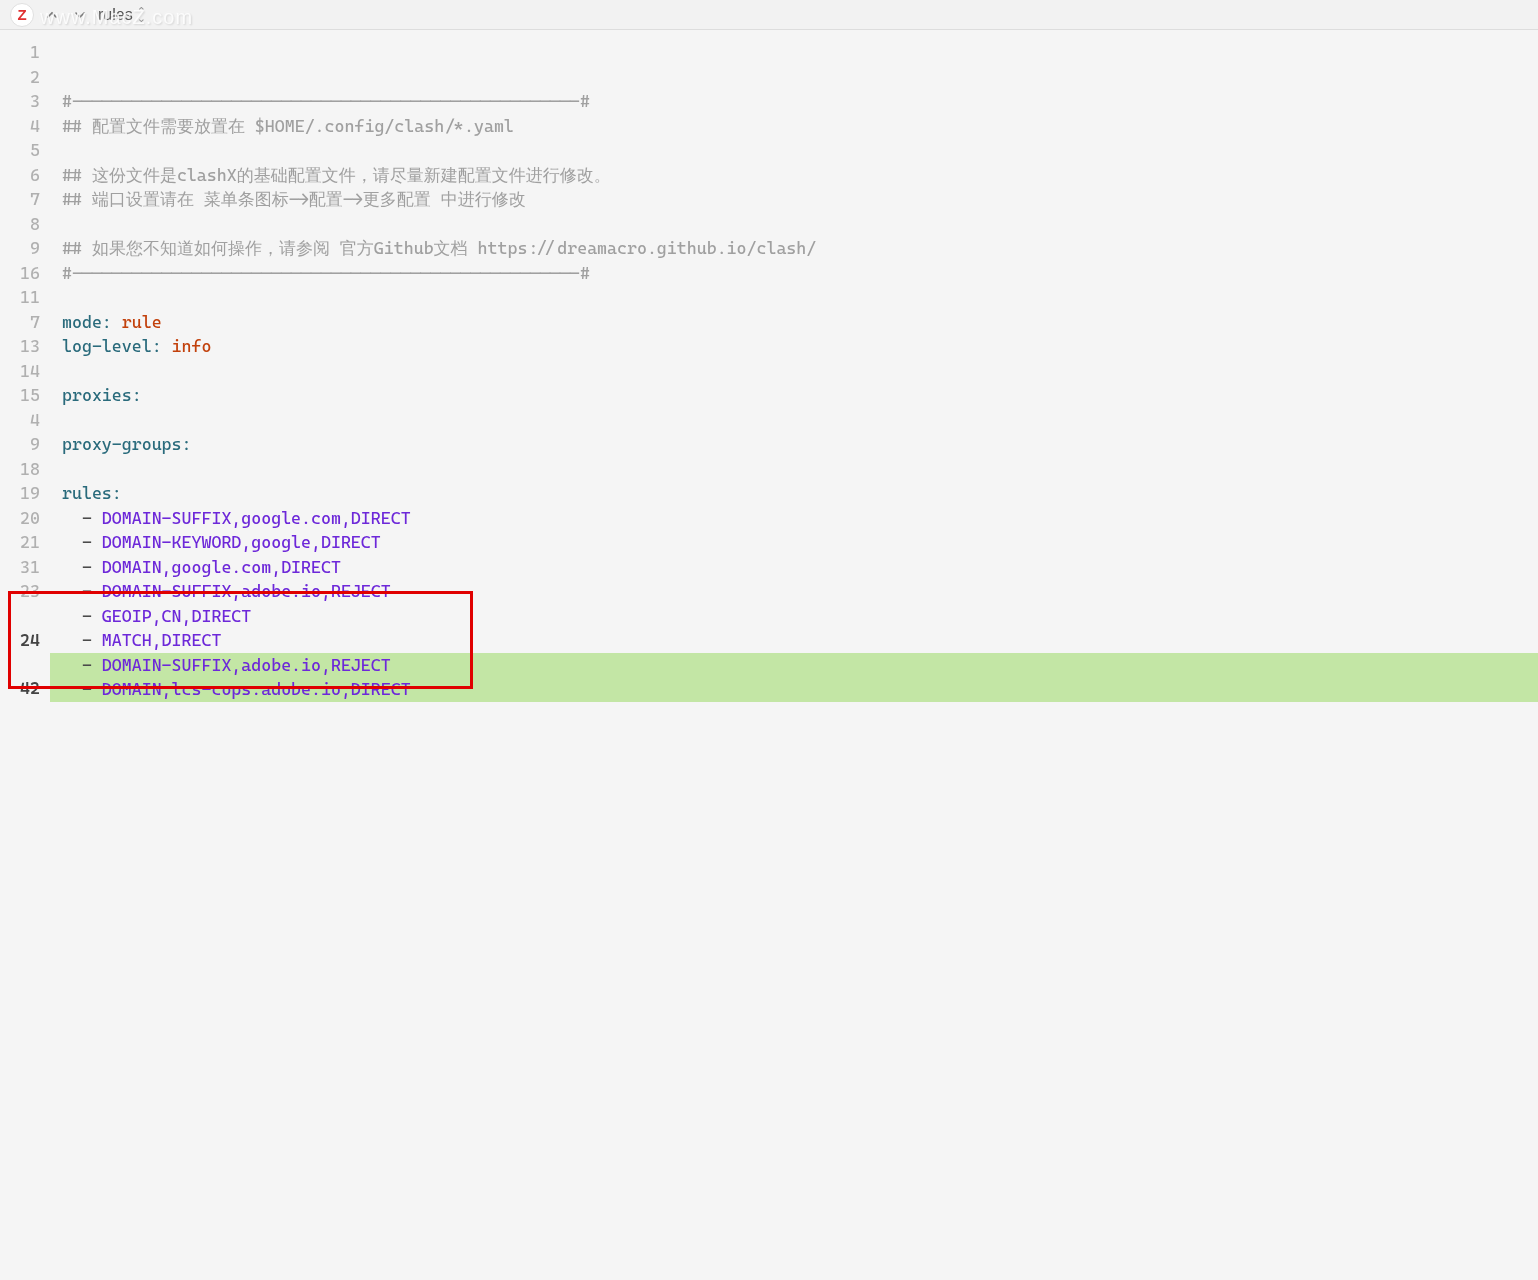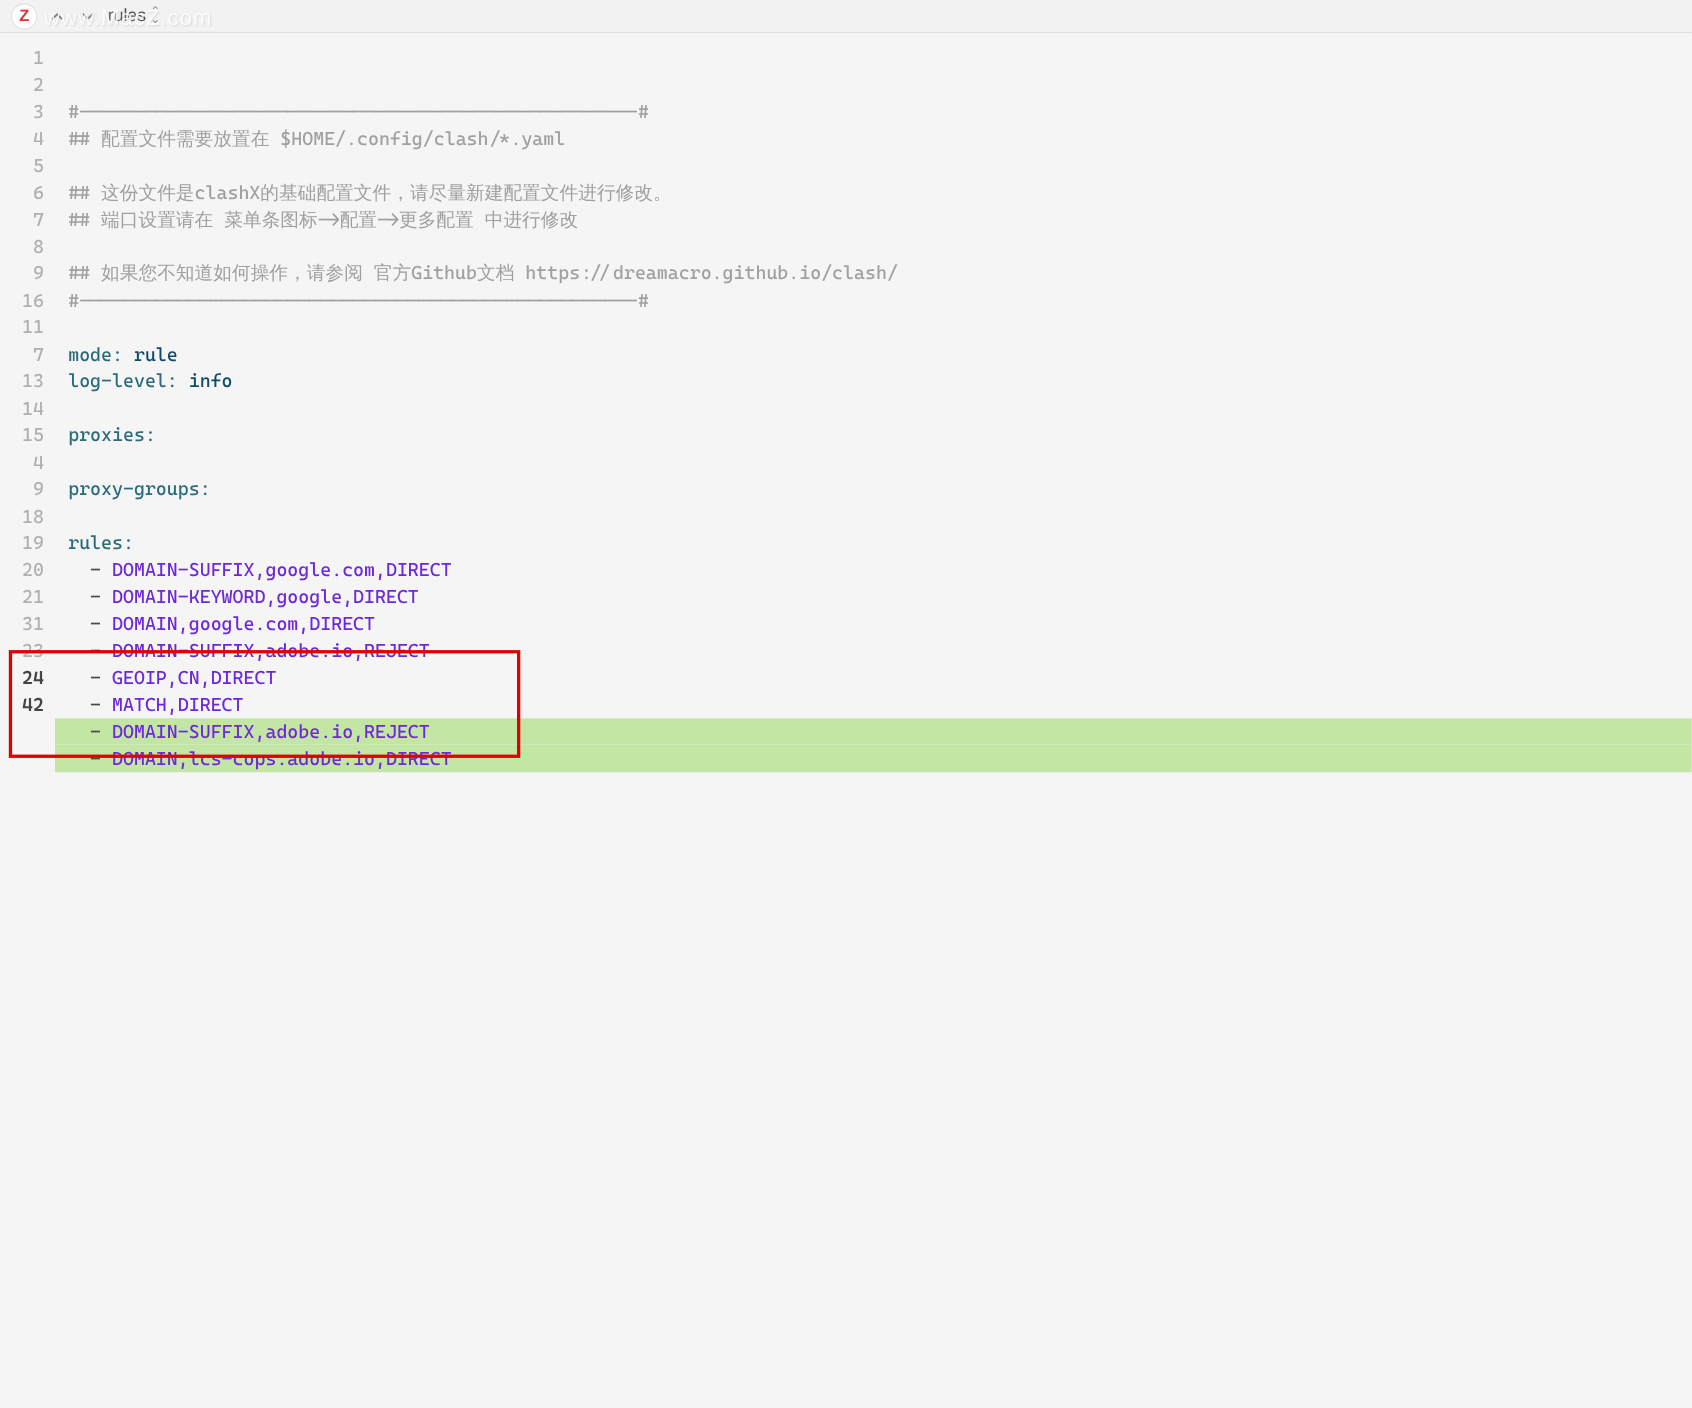--- a/index.html
+++ b/index.html
@@ -76,40 +76,41 @@
       font-size: 17px;
       line-height: 24.5px;
       user-select: none;
     }
     .gutter-num {
       padding-right: 10px;
     }
     .gutter-num.hl {
       color: #444;
       font-weight: 600;
+      margin-top: 24px;
     }
     .code {
       flex: 1;
       padding-top: 10px;
       font-size: 17px;
       line-height: 24.5px;
       white-space: pre;
       position: relative;
     }
     .line {
       padding-left: 12px;
       height: 24.5px;
     }
     .line.highlighted {
       background: #c3e6a5;
     }
     .comment { color: #a0a0a0; }
     .key { color: #2a6b7c; }
     .punct { color: #2a6b7c; }
-    .value { color: #0c4a6e; }
+    .value { color: #c2410c; }
     .string { color: #6d28d9; }
     .dash { color: #4a4a4a; }
     .red-box {
       position: absolute;
       border: 3px solid #e00000;
       pointer-events: none;
     }
     .watermark {
       position: absolute;
       top: 6px;

